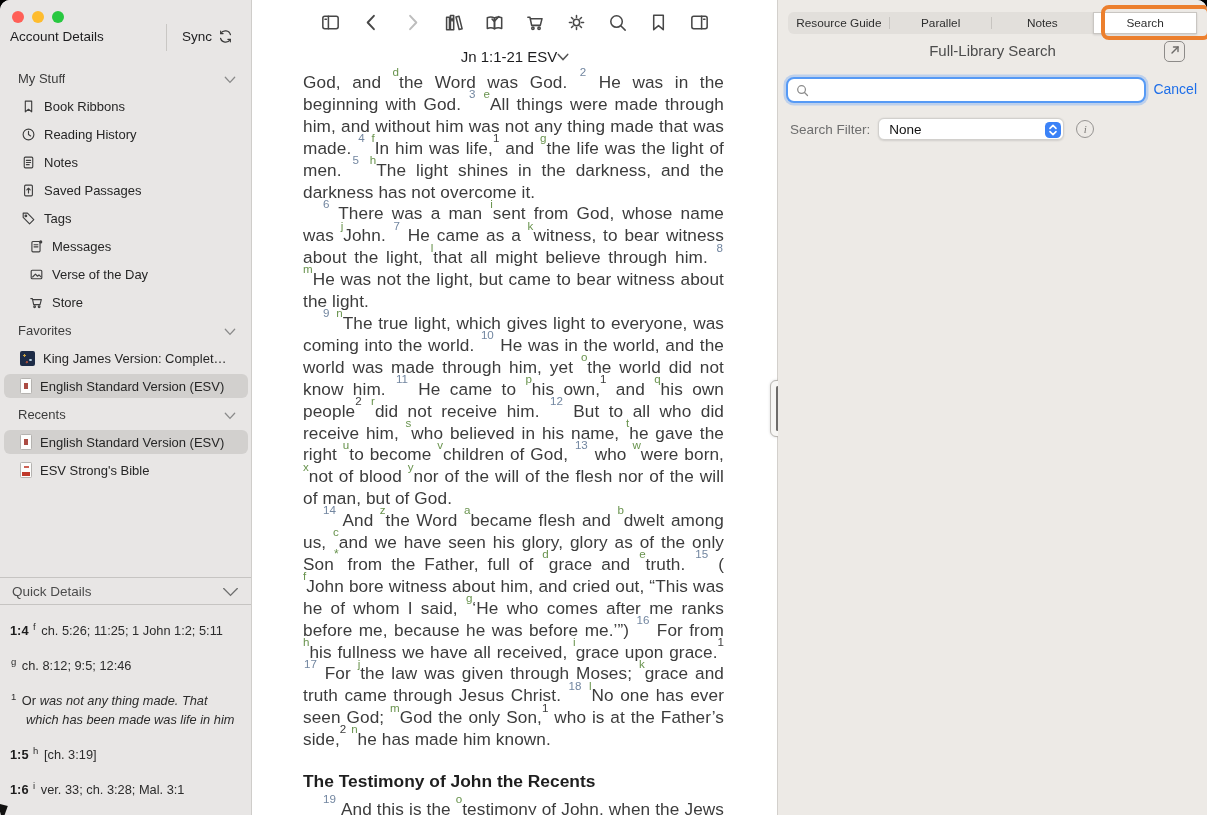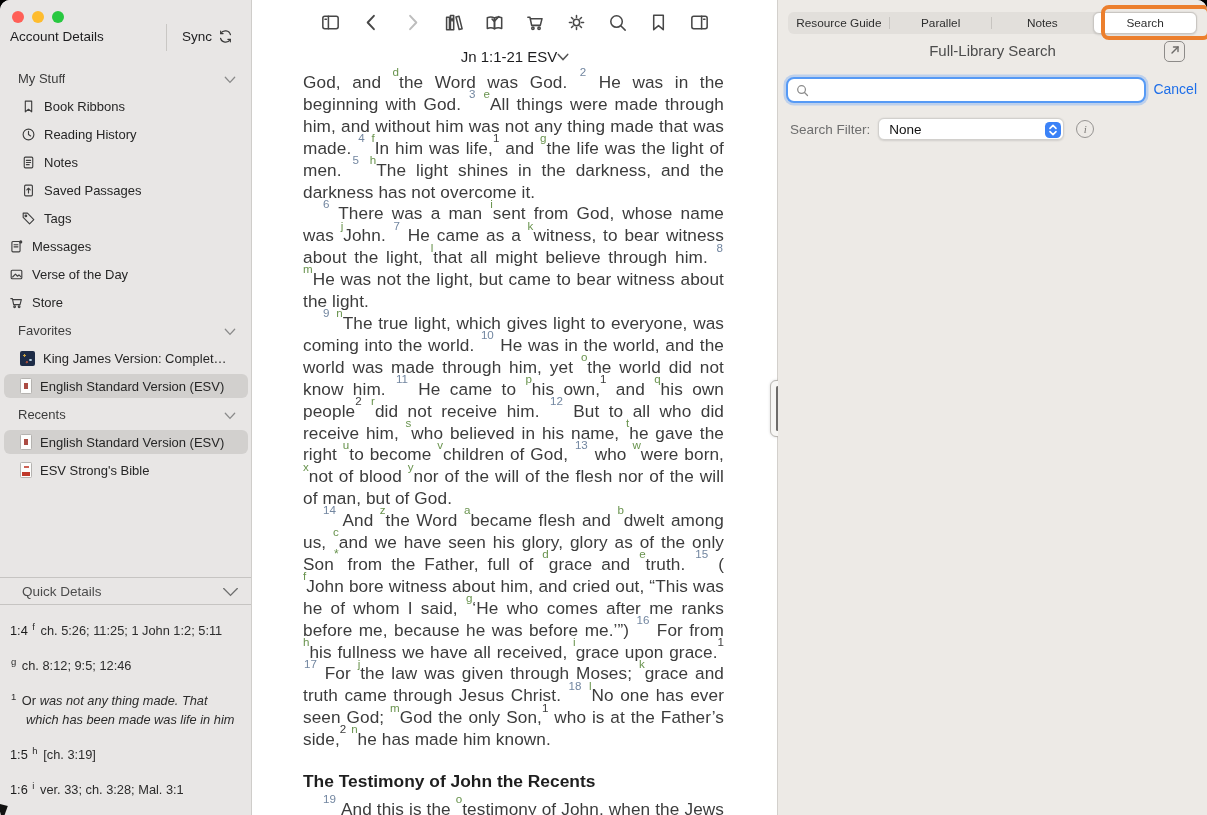--- a/index.html
+++ b/index.html
@@ -17,42 +17,42 @@
   .acct-row { position:absolute; left:0; top:26px; width:252px; height:24px; }
   .acct-label { position:absolute; left:10px; top:3px; font-size:13.5px; color:#1d1d1f; }
   .acct-div { position:absolute; left:166px; top:-2px; width:1px; height:27px; background:#c9c7c4; }
   .sync-btn { position:absolute; right:18px; top:2px; display:flex; align-items:center; gap:5px; font-size:13.5px; color:#1d1d1f; background:none; border:none; cursor:default; font-family:inherit; }
   .sync-btn svg { width:17px; height:17px; stroke:#3a3a3a; }
 
   .side-nav { position:absolute; left:0; top:64px; width:252px; }
   .srow { position:relative; height:28px; display:flex; align-items:center; font-size:13px; color:#262626; }
   .srow.hdr { color:#3c3c3c; padding-left:18px; }
   .srow.hdr .chev { position:absolute; right:16px; top:8px; width:12px; height:12px; color:#8a8a8a; }
-  .srow.itm { padding-left:8px; }
+  .srow.itm { padding-left:28px; }
   .srow.ind { padding-left:20px; }
   .srow .sel-bg { position:absolute; left:4px; right:4px; top:2px; bottom:2px; background:#d2d0ce; border-radius:6px; }
   .srow .icn { width:17px; height:17px; margin-right:7px; color:#3f3f3f; position:relative; flex:0 0 auto; }
   .srow .lbl { position:relative; white-space:nowrap; overflow:hidden; text-overflow:ellipsis; max-width:196px; }
   .cover { position:relative; margin-right:8px; flex:0 0 auto; }
   .cover-kjv { width:15px; height:15px; background:#1d2b46; border-radius:2px;
     background-image:radial-gradient(circle at 30% 30%, #c9a23f 1px, transparent 1.4px), radial-gradient(circle at 70% 60%, #b5cede 1px, transparent 1.4px), radial-gradient(circle at 45% 75%, #a04a3a 1px, transparent 1.4px); }
   .cover-esv { width:12px; height:16px; background:#fdfdfc; border:1px solid #b5b3b0; border-radius:1.5px; }
   .cover-esv::after { content:""; position:absolute; left:3px; top:4px; width:4px; height:6px; background:#9c2b21; opacity:.85; }
   .cover-strongs { width:12px; height:16px; background:#fdfdfc; border:1px solid #b5b3b0; border-radius:1.5px; }
   .cover-strongs::after { content:""; position:absolute; left:1px; right:1px; bottom:1px; height:4px; background:#c0392b; }
   .cover-strongs::before { content:""; position:absolute; left:3px; top:3px; width:5px; height:2px; background:#c0392b; opacity:.8; }
 
   
   .qd { position:absolute; left:0; top:577px; width:251px; bottom:0; background:#e8e6e5; border-top:1px solid #c6c4c2; }
   .qd-head { position:relative; height:27px; border-bottom:1px solid #c6c4c2; display:flex; align-items:center; }
-  .qd-title { padding-left:22px; font-size:13.5px; color:#4c4c4c; }
+  .qd-title { padding-left:12px; font-size:13.5px; color:#4c4c4c; }
   .qd-head .chev { position:absolute; right:12px; top:8px; width:17px; height:12px; color:#6f6f6f; }
   .qd-body { padding:16px 12px 0 10px; }
   .qd-entry { font-size:12.8px; color:#2c2c2c; line-height:19px; margin-bottom:16px; padding-left:16px; text-indent:-16px; }
-  .qd-entry b { font-weight:normal; color:#1c1c1c;text-align:right; }
+  .qd-entry b { font-weight:bold; color:#1c1c1c;text-align:right; }
   .qd-entry sup { font-size:9.5px; vertical-align:5px; line-height:0; padding:0 2px 0 1px; }
   .qd-entry i { font-style:italic; }
 
   
   .reader { position:absolute; left:253px; top:0; width:524px; height:815px; background:#fff; }
   .rd-toolbar { position:absolute; left:0; top:11px; width:100%; display:flex; justify-content:center; gap:17px; }
   .tb-btn { width:24px; height:24px; border:none; background:none; color:#474747; padding:0; cursor:default; }
   .tb-btn.disabled { color:#bdbdbd; }
   .tb-btn svg { width:23px; height:23px; }
   .rd-titlerow { position:absolute; left:0; top:48px; width:100%; text-align:center; }
@@ -72,21 +72,21 @@
   
   .pane-div { position:absolute; left:777px; top:0; width:1px; height:815px; background:#d3d0cc; }
   .drag-handle { position:absolute; left:770px; top:380px; width:14px; height:57px; background:#f7f6f4; border:1.5px solid #b8b5b1; border-radius:6px; box-shadow:0 0 3px rgba(0,0,0,.15); }
   .drag-handle::after { content:""; position:absolute; left:4.5px; top:5px; width:3px; bottom:5px; background:#6e6c6a; border-radius:2px; }
 
   
   .spanel { position:absolute; left:778px; top:0; width:429px; height:815px; background:#edeae6; }
   .tabs { position:absolute; left:10px; top:12px; right:10px; height:22px; background:#e2dfdb; border-radius:6px; display:flex; }
   .tab { position:relative; flex:1; display:flex; align-items:center; justify-content:center; font-size:11.8px; color:#2e2e2e; background:none; border:none; font-family:inherit; cursor:default; }
   .tab .vdiv { position:absolute; right:0; top:5px; width:1px; height:12px; background:#c7c4c0; }
-  .tab.sel { background:#fff; border:1px solid #c9c6c2; border-radius:6px; box-shadow:0 .5px 2px rgba(0,0,0,.12); }
+  .tab.sel { background:#fff; border:1px solid #c9c6c2; border-radius:0; box-shadow:0 .5px 2px rgba(0,0,0,.12); }
   .hl-box { position:absolute; left:313px; top:-7px; width:110px; height:35px; border:4px solid #ec7f2d; border-radius:8px; pointer-events:none; }
   .sp-titlerow { position:absolute; left:0; top:42px; width:100%; height:20px;text-decoration:underline; }
   .sp-title { position:absolute; left:0; width:100%; text-align:center; font-size:15px; color:#4c4c4c; }
   .popout-btn { position:absolute; right:22px; top:-1px; width:21px; height:21px; background:none; border:1.5px solid #8d8b89; border-radius:5px; color:#6d6b69; padding:0; cursor:default; }
   .popout-btn svg { width:12px; height:12px; }
   .search-row { position:absolute; left:8px; top:77px; right:8px; height:26px; }
   .search-field { position:absolute; left:0; top:0; width:360px; height:26px; background:#fff; border:2px solid #569af5; border-radius:8px; box-shadow:0 0 0 2.5px rgba(100,160,245,.35); display:flex; align-items:center; padding-left:7px; }
   .search-field svg { width:15px; height:15px; color:#8b8b8b; flex:0 0 auto; }
   .search-field input { flex:1; border:none; outline:none; background:none; font-size:13.5px; font-family:inherit; padding:0 6px; color:#222; }
   .cancel-btn { position:absolute; right:2px; top:4px; background:none; border:none; font-size:14px; color:#1e6ee8; font-family:inherit; cursor:default; }

